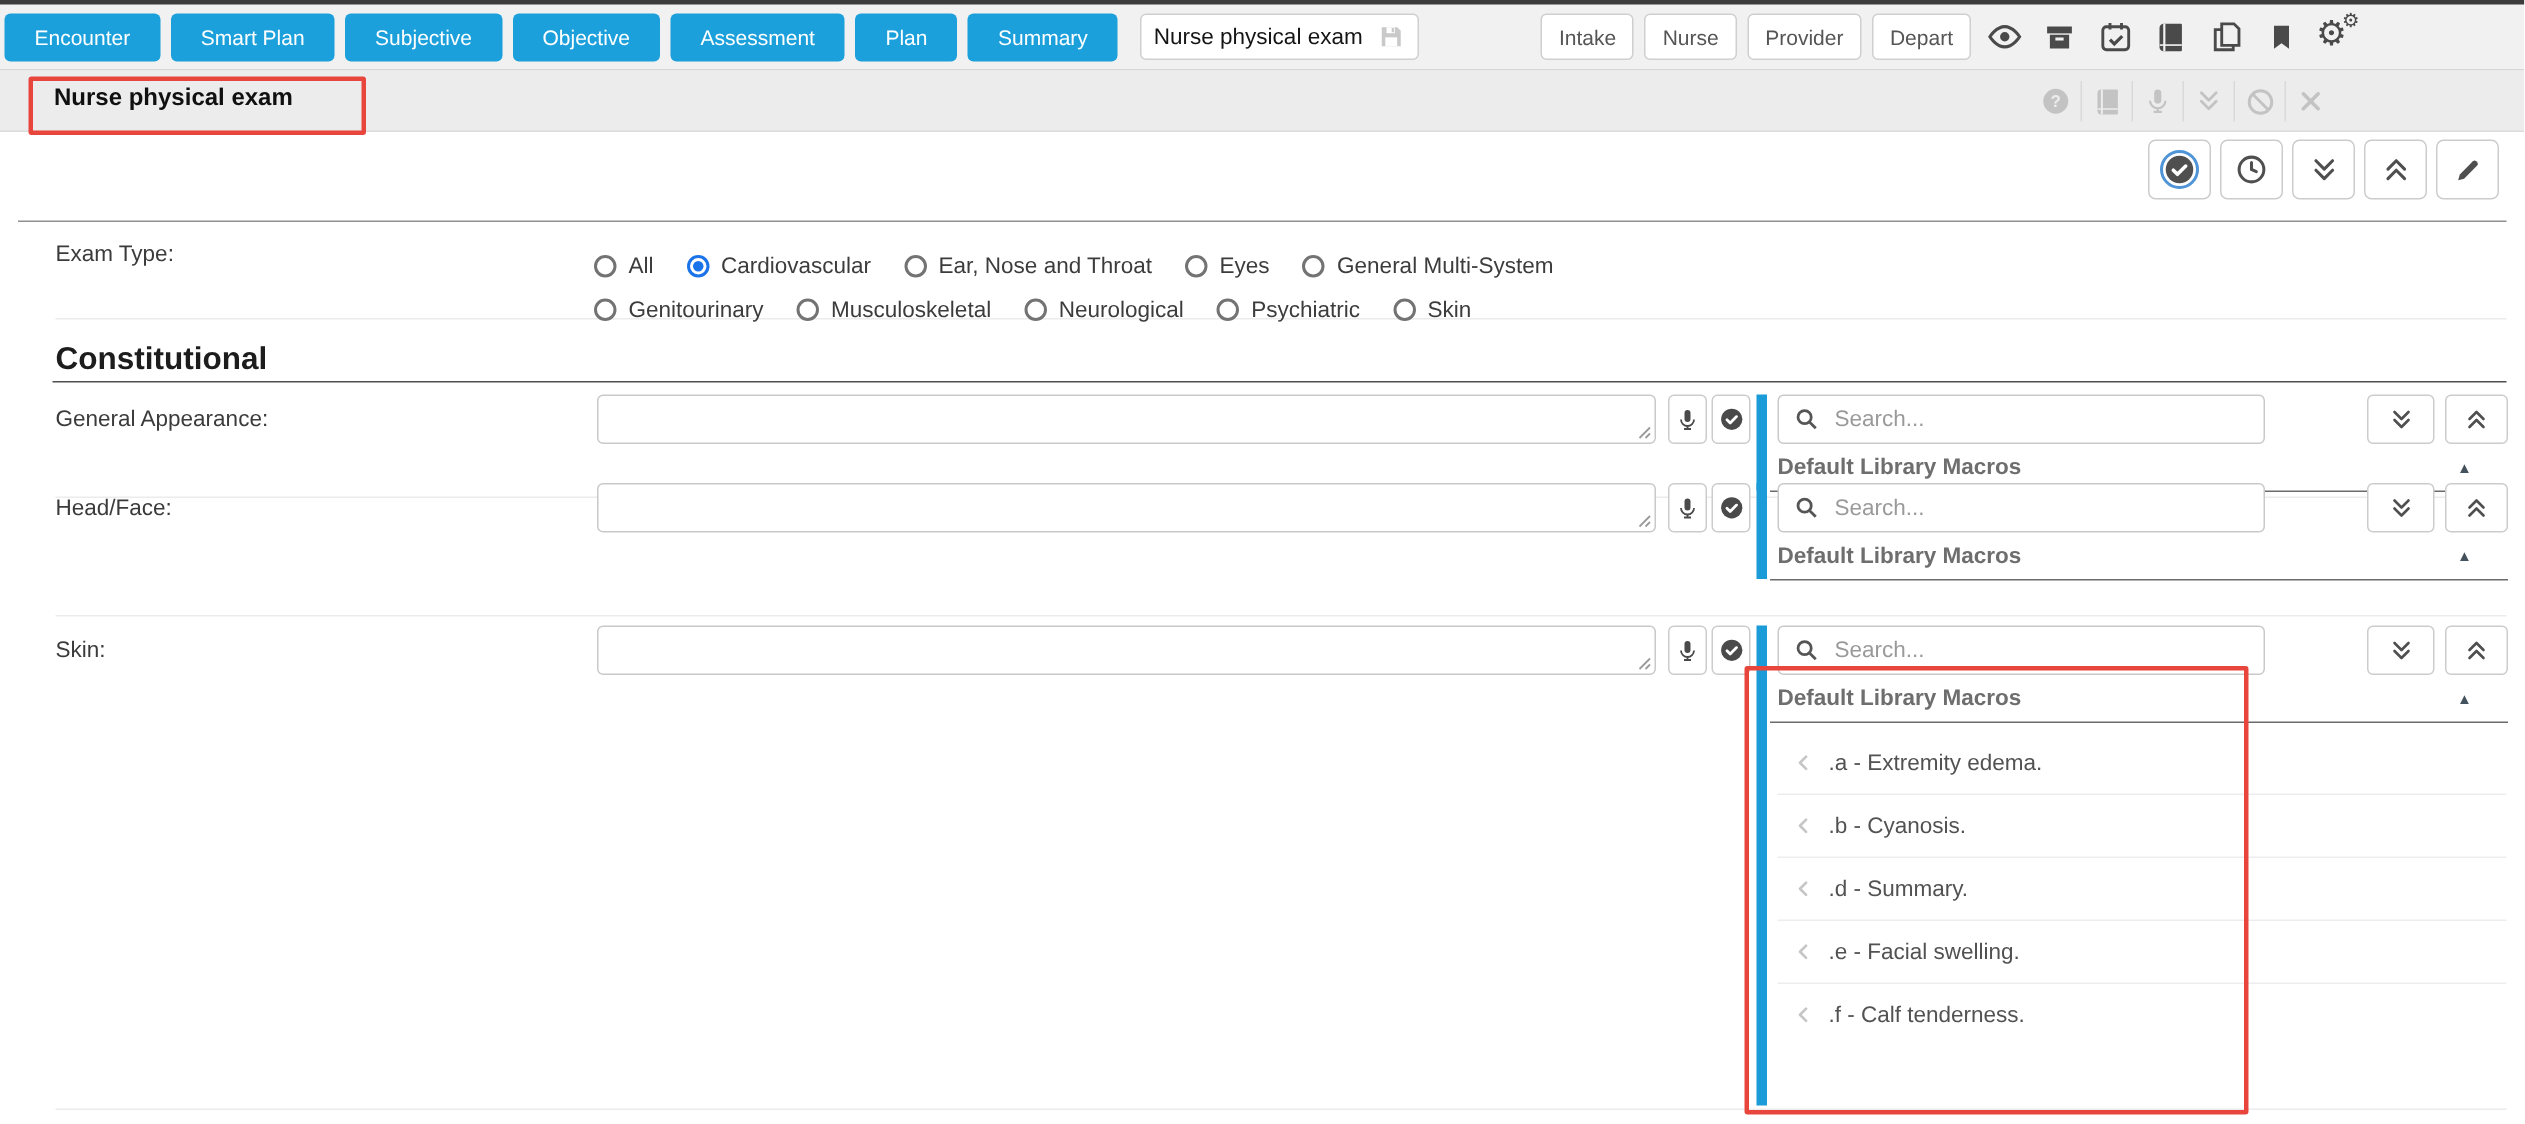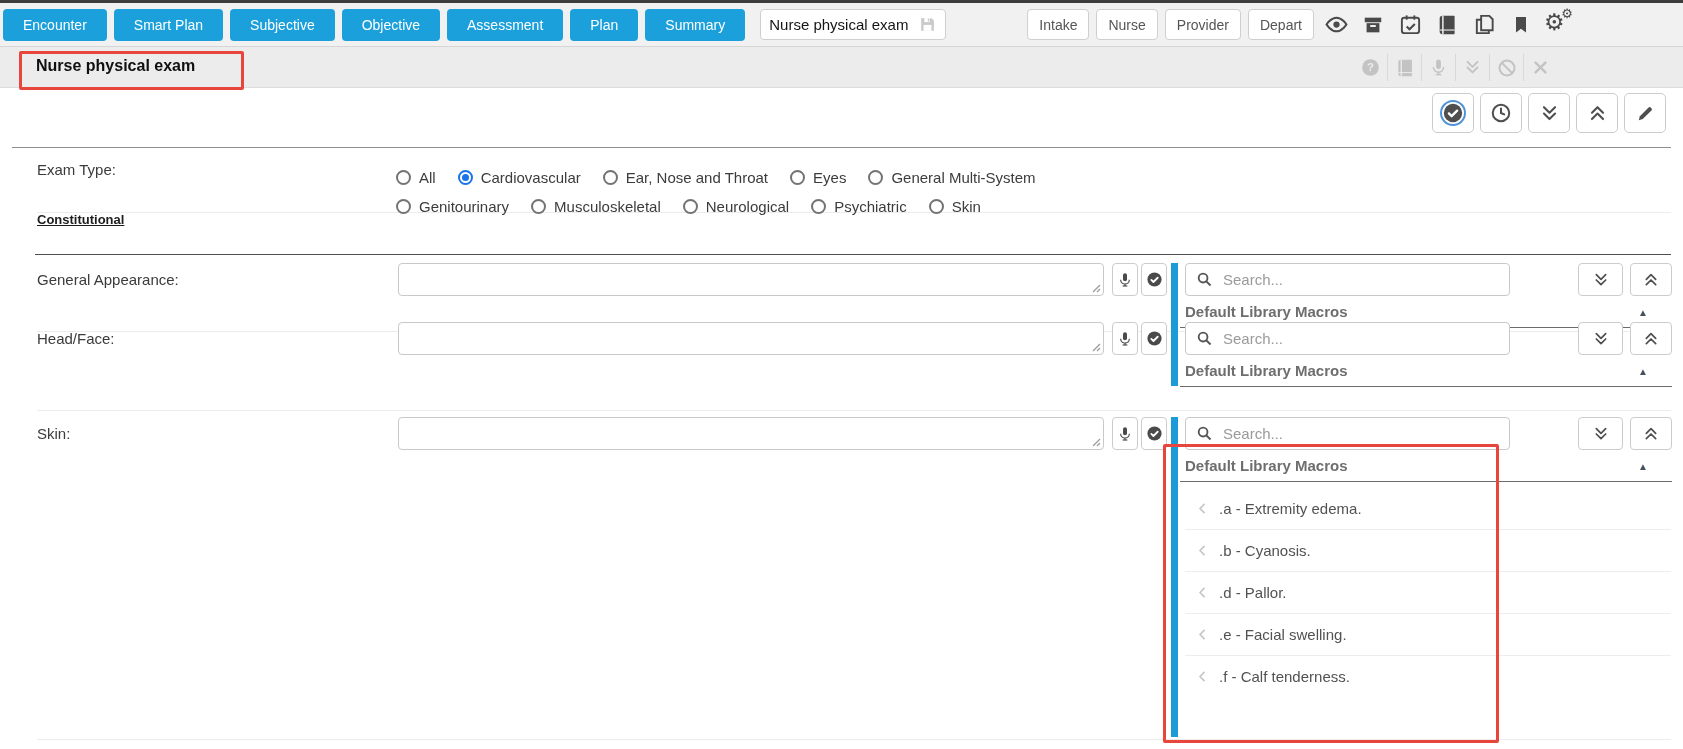--- a/index.html
+++ b/index.html
@@ -57,21 +57,21 @@
   
   .exam-label{position:absolute;left:37px;top:161px;font-size:15px;color:#3b3b3b;}
   .radio-block{position:absolute;left:396px;top:157px;}
   .radio-line{display:flex;gap:22px;margin-bottom:7px;margin-top:12px;}
   .radio-option{display:flex;align-items:center;gap:8px;font-size:15px;color:#3c3c3c;cursor:pointer;}
   .radio{position:relative;width:15px;height:15px;border:2px solid #737373;border-radius:50%;
          box-sizing:border-box;background:#fff;flex:none;}
   .radio-option.selected .radio{border-color:#1a73e8;}
   .radio-option.selected .radio::after{content:"";position:absolute;inset:2px;background:#1a73e8;border-radius:50%;}
 
-  .section-heading{position:absolute;left:37px;top:212px;font-size:13px;font-weight:bold;color:#1d1d1d;text-decoration:underline;}
+  .section-heading{position:absolute;left:37px;top:228px;font-size:21px;font-weight:bold;color:#1d1d1d;}
 
   
   .exam-row{position:absolute;left:0;right:0;}
   .row-label{position:absolute;left:37px;top:8px;font-size:15px;color:#3b3b3b;}
   .row-textarea{position:absolute;left:398px;top:0;width:706px;height:33px;box-sizing:border-box;
                 border:1px solid #c9c9c9;border-radius:4px;resize:none;background:#fff;
                 font-family:inherit;font-size:14px;padding:5px 8px;}
   .resize-corner{position:absolute;left:1091px;top:20px;color:#9a9a9a;pointer-events:none;}
   .mini-btn{position:absolute;top:0;width:26px;height:33px;background:#fff;border:1px solid #ccc;
             border-radius:4px;display:flex;align-items:center;justify-content:center;color:#4a4a4a;
@@ -483,21 +483,21 @@
             </svg>
           </span>
         <span class="macro-text">.b - Cyanosis.</span>
       </div>
       <div class="macro-item">
         <span class="macro-chevron">
             <svg viewBox="0 0 24 24" width="15" height="15" fill="none" stroke="currentColor" stroke-width="2.8" stroke-linecap="round" stroke-linejoin="round">
               <polyline points="14.5,5.5 8,12 14.5,18.5"></polyline>
             </svg>
           </span>
-        <span class="macro-text">.d - Pallor.</span>
+        <span class="macro-text">.d - Summary.</span>
       </div>
       <div class="macro-item">
         <span class="macro-chevron">
             <svg viewBox="0 0 24 24" width="15" height="15" fill="none" stroke="currentColor" stroke-width="2.8" stroke-linecap="round" stroke-linejoin="round">
               <polyline points="14.5,5.5 8,12 14.5,18.5"></polyline>
             </svg>
           </span>
         <span class="macro-text">.e - Facial swelling.</span>
       </div>
       <div class="macro-item">

